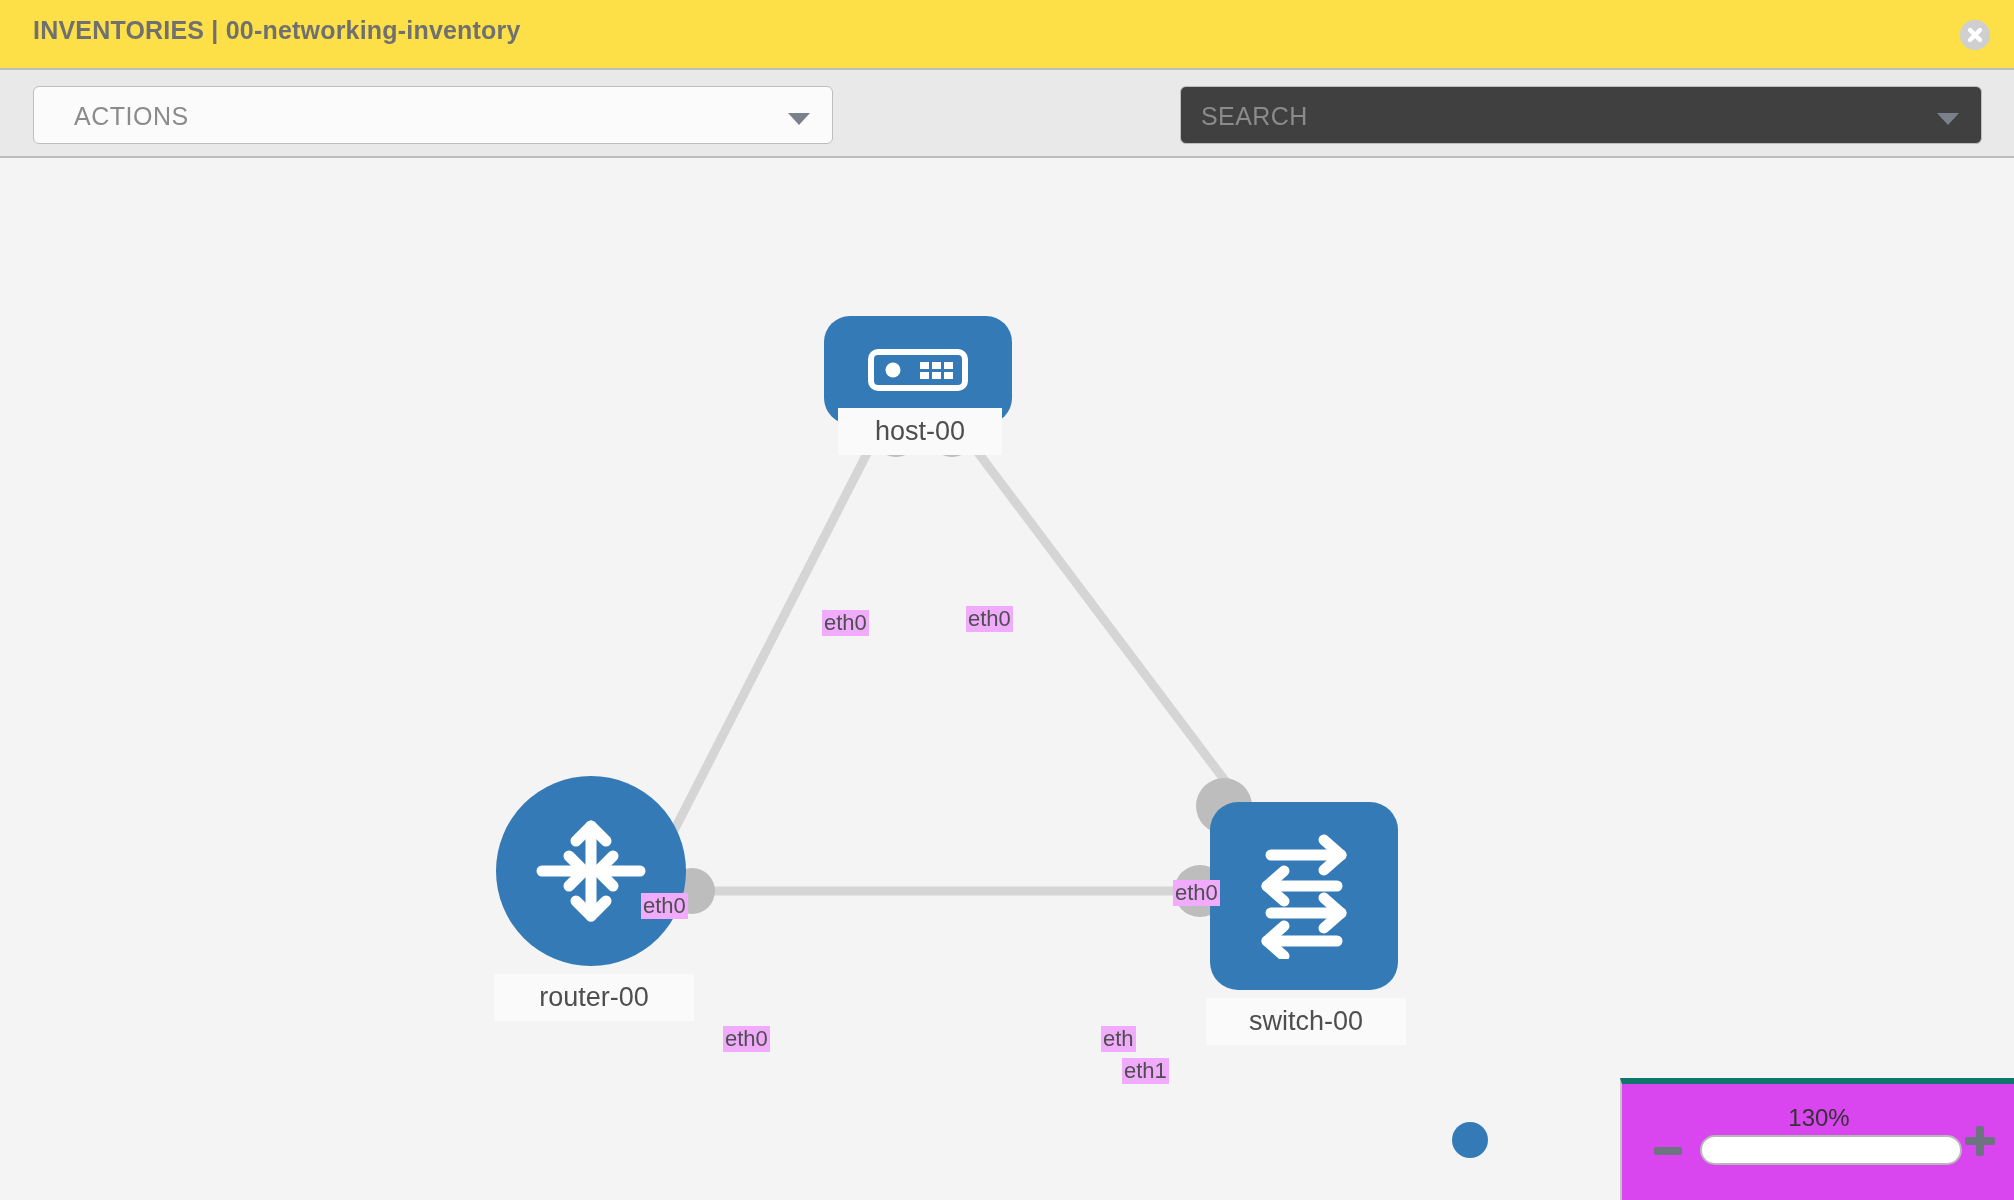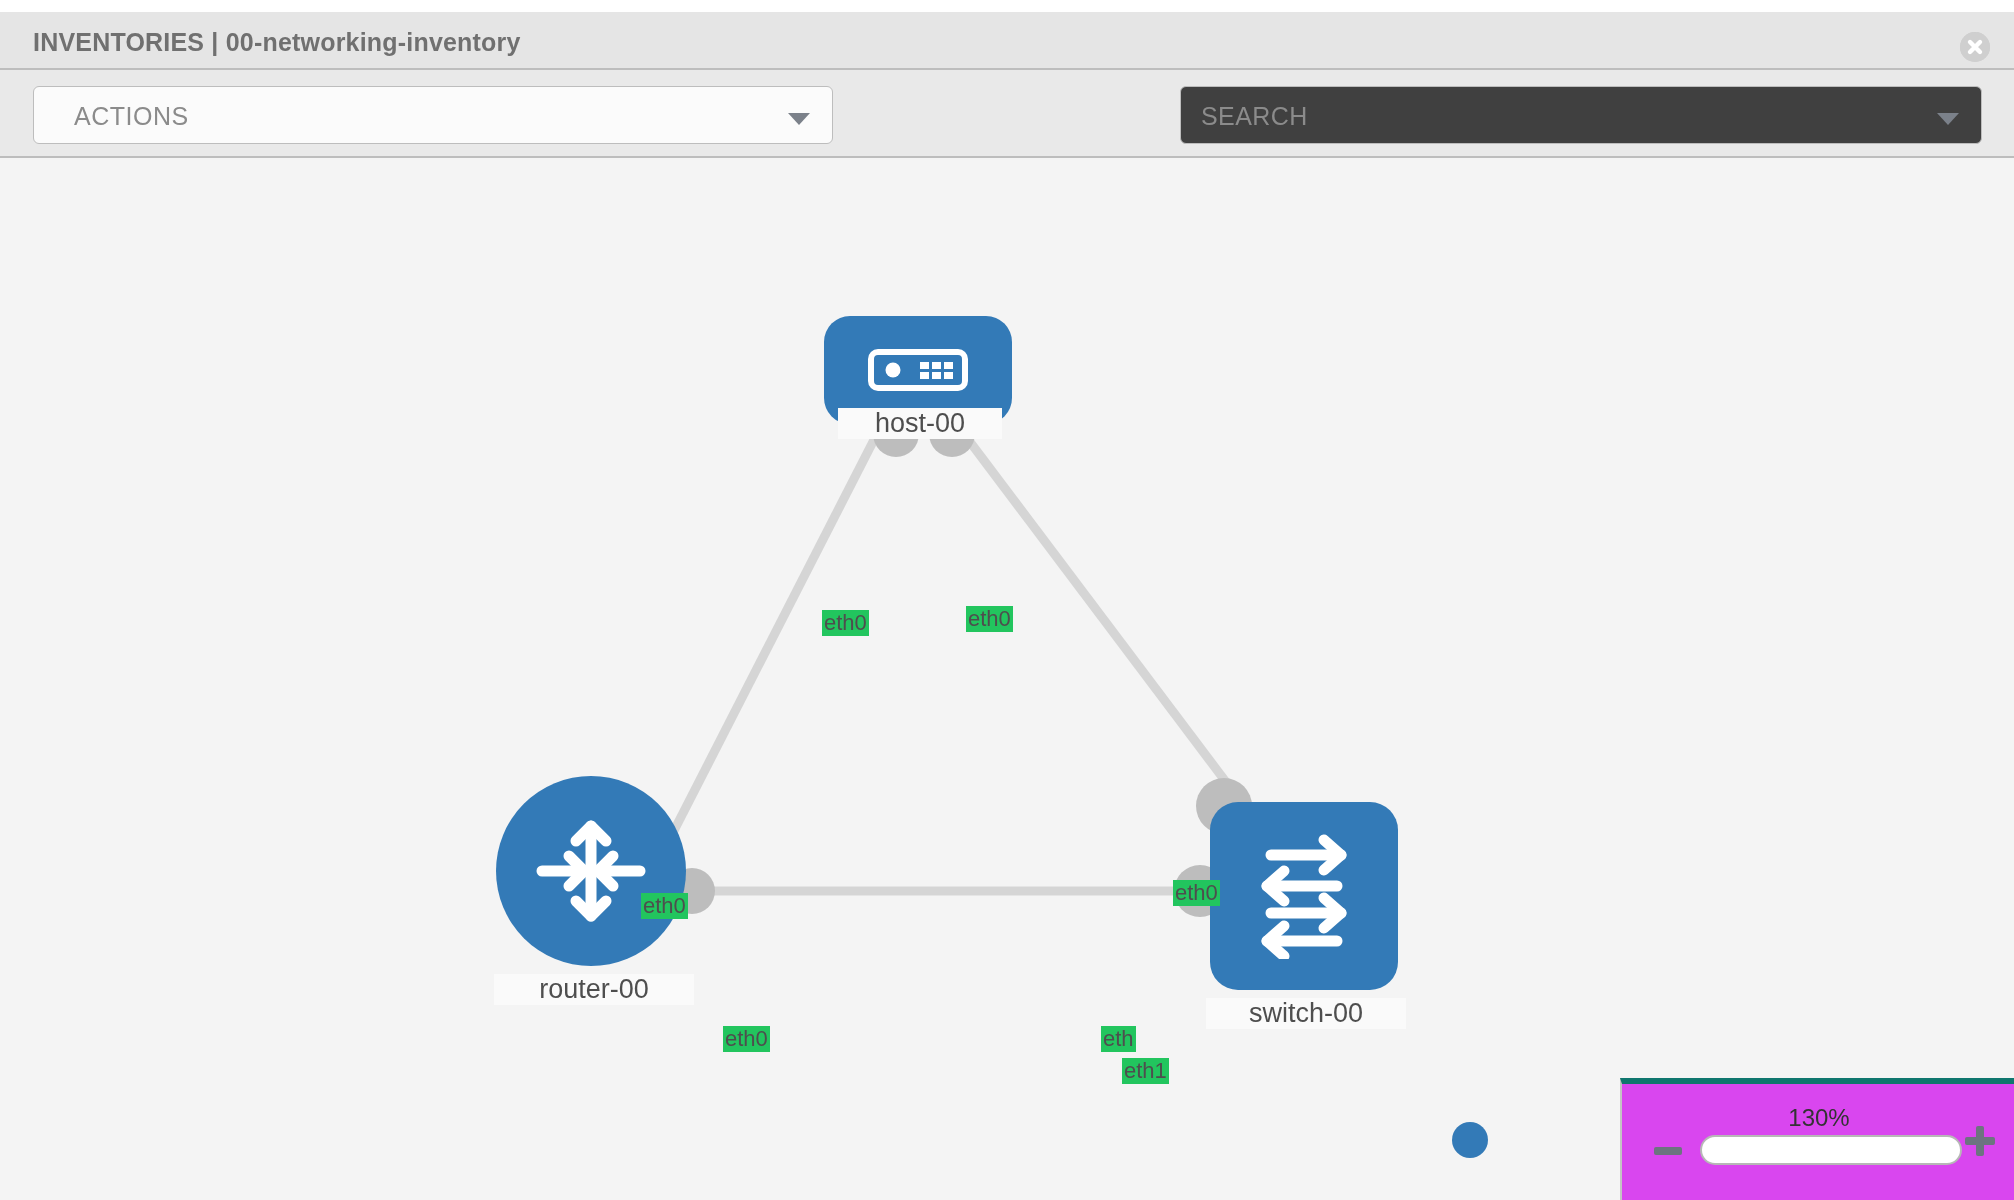--- a/index.html
+++ b/index.html
@@ -12,23 +12,23 @@
   #app {
     position: relative;
     width: 2014px;
     height: 1200px;
     background: #ffffff;
   }
 
   
   .header {
     position: absolute;
-    left: 0; top: 12px;
+    left: 0; top: 0;
     width: 2014px; height: 68px;
-    background: #e5e5e5;
+    background: #fde047;
     box-sizing: border-box;
   }
   .header-title {
     position: absolute;
     left: 33px; top: 16px;
     font-size: 25px;
     font-weight: bold;
     color: #707070;
     letter-spacing: 0.2px;
     white-space: nowrap;
@@ -131,21 +131,21 @@
     display: flex;
     align-items: center;
     justify-content: center;
   }
   .node-label {
     position: absolute;
     white-space: nowrap;
     font-size: 27px;
     color: #4e4e4e;
     background: #fafafa;
-    padding: 0 2px;
+    padding: 8px 2px;
     text-align: center;
   }
 
   
   #node-host { left: 824px; top: 158px; width: 188px; height: 108px; }
   #node-host .node-shape { width: 188px; height: 108px; border-radius: 26px; }
   #node-host .node-label { left: 14px; top: 92px; width: 160px; }
 
   
   #node-router { left: 496px; top: 618px; width: 190px; height: 190px; }
@@ -154,21 +154,21 @@
 
   
   #node-switch { left: 1210px; top: 644px; width: 188px; height: 188px; }
   #node-switch .node-shape { width: 188px; height: 188px; border-radius: 28px; }
   #node-switch .node-label { left: -4px; top: 196px; width: 196px; }
 
   .edge-label {
     position: absolute;
     font-size: 22px;
     color: #4e4e4e;
-    background: #22c55e;
+    background: #f0abfc;
     padding: 0 2px;
     white-space: nowrap;
   }
 
   
   .zoom-panel {
     position: absolute;
     left: 1620px; top: 1078px;
     width: 394px; height: 150px;
     background: #d946ef;

